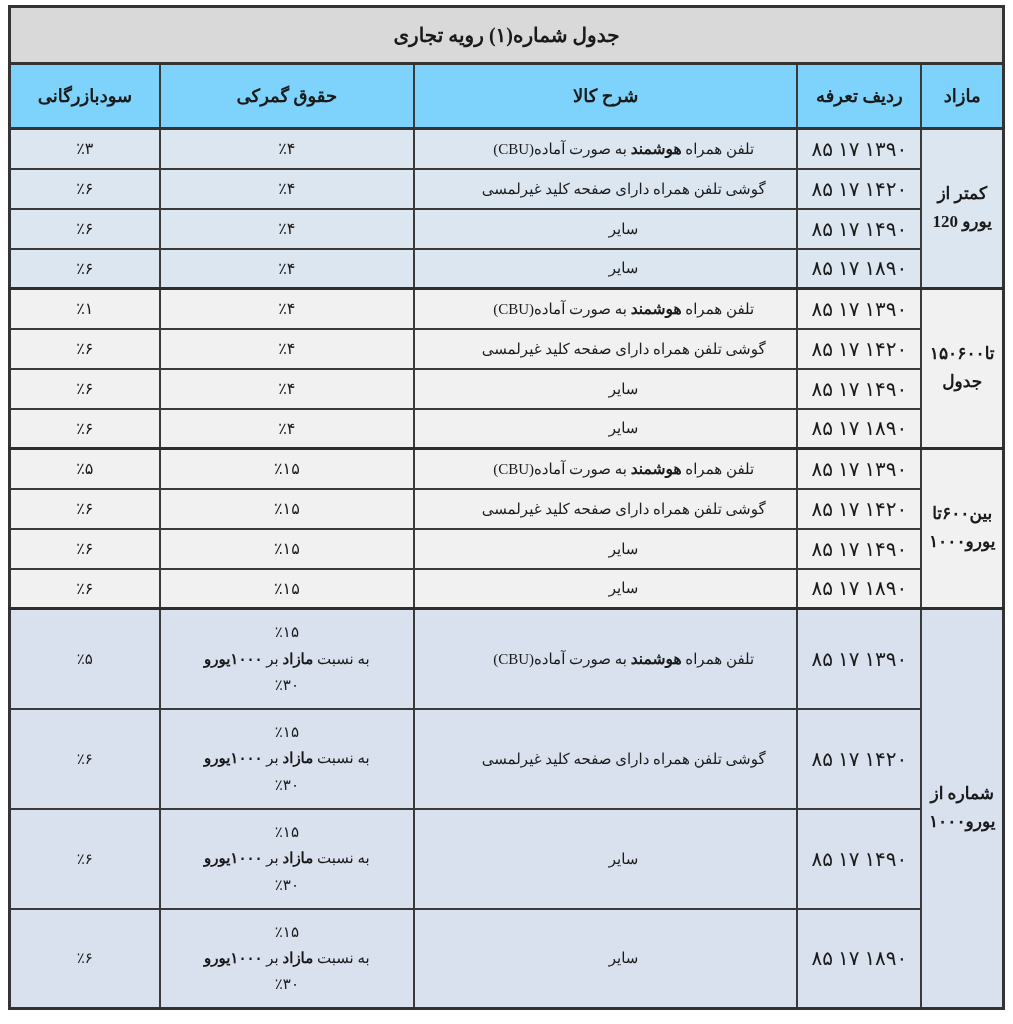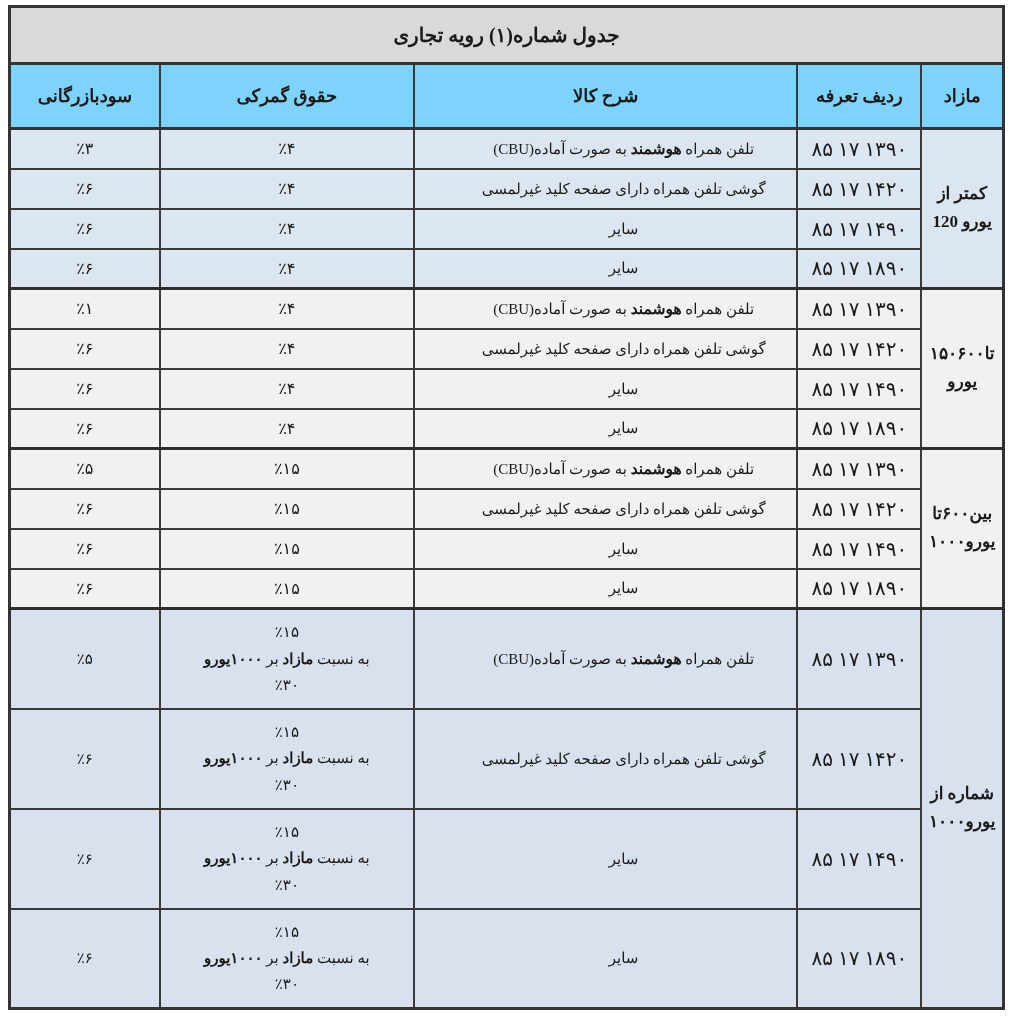--- a/index.html
+++ b/index.html
@@ -96,21 +96,21 @@
   <tr class="r bg-blue1">
     <td class="code"><span>۸۵ ۱۷ ۱۸۹۰</span></td>
     <td class="desc">سایر</td>
     <td>٪۴</td>
     <td>٪۶</td>
   </tr>
 
   <tr class="r bg-gray group-start">
     <td class="val" rowspan="4">
       <div>۱۵۰تا۶۰۰</div>
-      <div>یورو</div>
+      <div>جدول</div>
     </td>
     <td class="code"><span>۸۵ ۱۷ ۱۳۹۰</span></td>
     <td class="desc"><span>تلفن همراه </span><b>هوشمند</b><span> به صورت آماده(CBU)</span></td>
     <td>٪۴</td>
     <td>٪۱</td>
   </tr>
   <tr class="r bg-gray">
     <td class="code"><span>۸۵ ۱۷ ۱۴۲۰</span></td>
     <td class="desc">گوشی تلفن همراه دارای صفحه کلید غیرلمسی</td>
     <td>٪۴</td>

